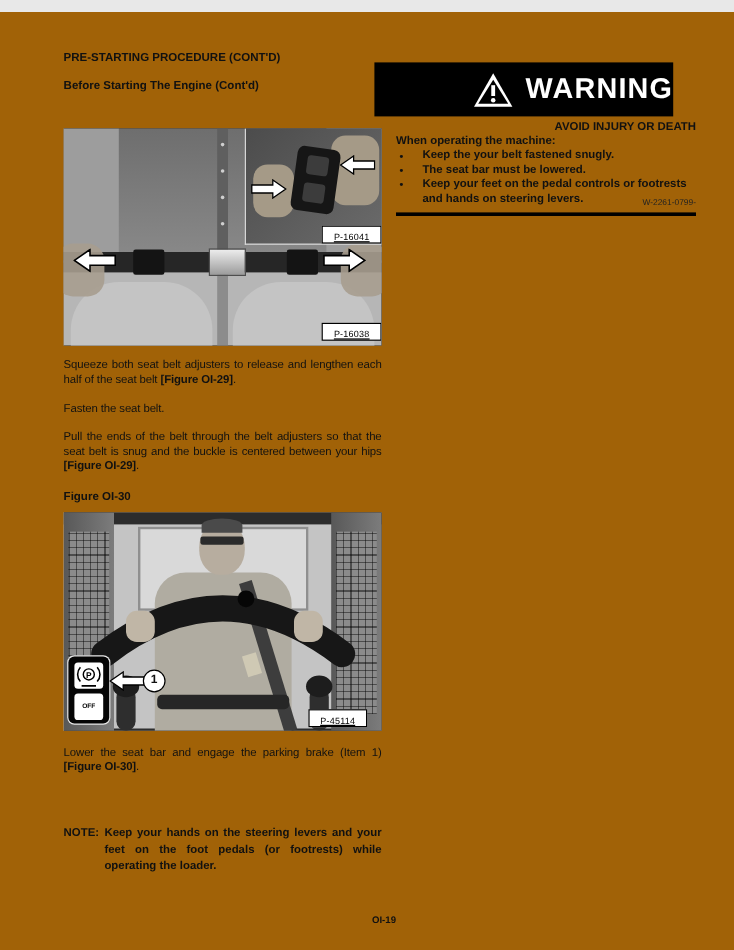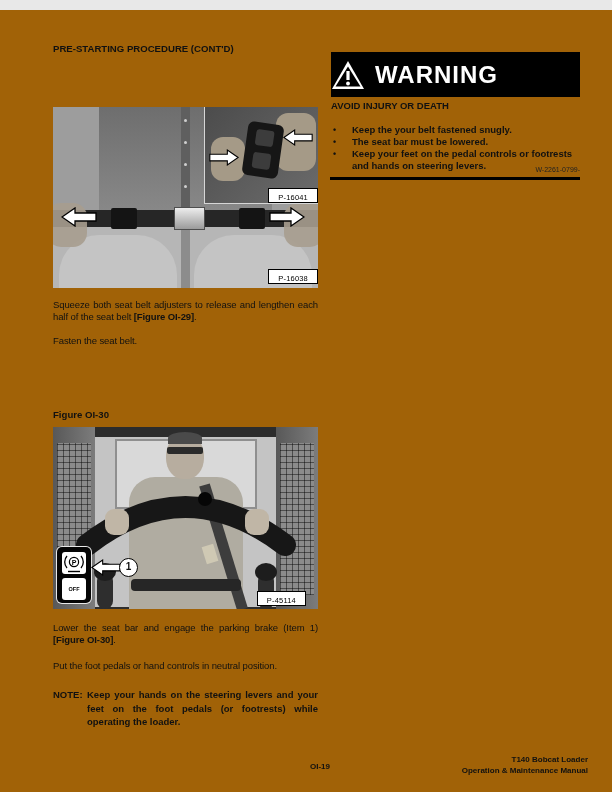--- a/index.html
+++ b/index.html
@@ -15,21 +15,21 @@
   .para b { font-weight:bold; }
   .note { position:absolute; left:53px; width:265px; font-size:9.5px; line-height:13.5px; font-weight:bold; text-align:justify; padding-left:34px; }
   .note-label { position:absolute; left:0; top:0; }
   
   .figure { position:absolute; left:53px; width:265px; background:#8f8f8f; overflow:hidden; box-shadow: inset 0 0 0 2px rgba(20,20,20,.85); }
   .fig29 { top:97px; height:181px; }
   .fig30 { top:417px; height:182px; background:#c4c4c4; }
   .photo-label {
     position:absolute; background:#fff; border:1px solid #000;
     font-size:7.5px; line-height:13px; height:15px; padding:2px 9px;
-    color:#000; letter-spacing:.2px;
+    color:#000; letter-spacing:.2px;text-decoration:underline;
   }
   
   .shirt { position:absolute; left:0; top:0; width:100%; height:112px; background:linear-gradient(180deg,#6e6e6e,#8a8a8a); }
   .shirt-side { position:absolute; top:0; width:46px; height:112px; background:#9d9d9d; }
   .placket { position:absolute; left:128px; top:0; width:9px; height:104px; background:#5f5f5f; }
   .button-dot { position:absolute; left:3px; width:3px; height:3px; border-radius:50%; background:#cfcfcf; }
   .jeans { position:absolute; left:0; top:110px; width:100%; height:71px; background:#b6b6b6; }
   .thigh { position:absolute; top:18px; width:118px; height:60px; background:#c4c4c4; border-radius:40px 40px 0 0; }
   .crease { position:absolute; left:128px; top:6px; width:9px; height:65px; background:#8c8c8c; }
   .belt { position:absolute; left:0; top:103px; width:100%; height:17px; background:#262626; }
@@ -58,40 +58,41 @@
   .lapbelt { position:absolute; left:78px; top:152px; width:110px; height:12px; background:#262626; border-radius:4px; }
   .lever { position:absolute; top:146px; width:16px; height:36px; background:#2e2e2e; border-radius:8px; }
   .lever-knob { position:absolute; top:-10px; left:-3px; width:22px; height:18px; background:#1d1d1d; border-radius:50%; }
   .hand30 { position:absolute; width:24px; height:26px; background:#c0b6a6; border-radius:9px; z-index:4; }
   .switch-panel { position:absolute; left:4px; top:120px; width:34px; height:56px; background:#050505; border-radius:5px; z-index:6; box-shadow:0 0 0 1px #e8e8e8; }
   .switch-key { position:absolute; left:5px; width:24px; height:22px; background:#fff; border-radius:3px; }
   .switch-off { font-size:5.5px; font-weight:bold; text-align:center; line-height:22px; color:#000; }
   .callout-circle { position:absolute; left:66px; top:131px; width:19px; height:19px; background:#fff; border:1.6px solid #000; border-radius:50%; font-size:10px; font-weight:bold; text-align:center; line-height:16px; z-index:6; }
   .callout-line { position:absolute; left:56px; top:139.5px; width:14px; height:2px; background:#000; z-index:5; }
   
-  .warn-banner { position:absolute; left:331px; top:42px; width:249px; height:45px; background:#000;
-    display:flex; align-items:center; justify-content:flex-start; gap:10px; }
+  .warn-banner { position:absolute; left:312px; top:42px; width:249px; height:45px; background:#000;
+    display:flex; align-items:center; justify-content:flex-end; gap:10px; }
   .warn-banner-text { color:#fff; font-size:24px; font-weight:bold; letter-spacing:1px; }
-  .warn-heading { position:absolute; left:331px; top:90px; width:249px; text-align:left; font-size:9.5px; font-weight:bold; }
+  .warn-heading { position:absolute; left:331px; top:90px; width:249px; text-align:right; font-size:9.5px; font-weight:bold; }
   .warn-intro { position:absolute; left:330px; top:101.5px; width:250px; font-size:9.5px; font-weight:bold; }
   .warn-list { position:absolute; left:330px; top:113.5px; width:250px; list-style:none; }
   .warn-list li { position:relative; padding-left:22px; font-size:9.5px; font-weight:bold; line-height:12.2px; }
   .warn-list li .dot { position:absolute; left:3px; top:0; font-size:9px; }
   .warn-code { position:absolute; left:330px; top:156px; width:250px; text-align:right; font-size:7px; color:#222; }
   .warn-rule { position:absolute; left:330px; top:167px; width:250px; height:3px; background:#000; }
   
   .footer-page { position:absolute; left:0; top:752px; width:640px; text-align:center; font-size:8px; font-weight:bold; }
   .footer-doc { position:absolute; right:24px; top:745px; text-align:right; font-size:8px; font-weight:bold; line-height:10.5px; }
 </style>
 </head>
 <body>
 
 <div class="page">
 
   <div class="h-bold" style="top:33px;">PRE-STARTING PROCEDURE (CONT'D)</div>
+  <div class="h-bold" style="top:56px;">Before Starting The Engine (Cont'd)</div>
 
   <div class="figure fig29">
     <div class="shirt">
       <div class="shirt-side" style="left:0;"></div>
       <div class="shirt-side" style="right:0;"></div>
       <div class="placket">
         <div class="button-dot" style="top:12px;"></div>
         <div class="button-dot" style="top:34px;"></div>
         <div class="button-dot" style="top:56px;"></div>
         <div class="button-dot" style="top:78px;"></div>
@@ -128,20 +129,21 @@
       <svg class="blk-arrow" style="left:78px; top:22px;" width="30" height="17" viewBox="0 0 36 20">
         <polygon points="1,10 14,1 14,6 35,6 35,14 14,14 14,19" fill="#fff" stroke="#000" stroke-width="1.3"></polygon>
       </svg>
       <div class="photo-label" style="right:0; bottom:0;">P-16041</div>
     </div>
     <div class="photo-label" style="right:0; bottom:4px;">P-16038</div>
   </div>
 
   <p class="para" style="top:289px;"><span>Squeeze both seat belt adjusters to release and lengthen each half of the seat belt </span><b>[Figure OI-29]</b><span>.</span></p>
   <p class="para" style="top:325px;">Fasten the seat belt.</p>
+  <p class="para" style="top:349px;"><span>Pull the ends of the belt through the belt adjusters so that the seat belt is snug and the buckle is centered between your hips </span><b>[Figure OI-29]</b><span>.</span></p>
 
   <div class="h-bold" style="top:399px;">Figure OI-30</div>
 
   <div class="figure fig30">
     <div class="cab-roof"></div>
     <div class="mirror"></div>
     <div class="pillar" style="left:0;"></div>
     <div class="pillar" style="right:0;"></div>
     <div class="mesh" style="left:4px;"></div>
     <div class="mesh" style="right:4px;"></div>
@@ -181,43 +183,39 @@
     </div>
     <svg class="blk-arrow" style="left:38px; top:132px; z-index:6;" width="30" height="17" viewBox="0 0 36 20">
       <polygon points="1,10 14,1 14,6 35,6 35,14 14,14 14,19" fill="#fff" stroke="#000" stroke-width="1.3"></polygon>
     </svg>
     <div class="callout-line"></div>
     <div class="callout-circle">1</div>
     <div class="photo-label" style="right:12px; bottom:3px; z-index:6;">P-45114</div>
   </div>
 
   <p class="para" style="top:612px;"><span>Lower the seat bar and engage the parking brake (Item 1) </span><b>[Figure OI-30]</b><span>.</span></p>
-  <p class="para" style="top:650px;">Put the foot pedals or hand controls in neutral position.</p>
   <div class="note" style="top:678px;">
     <span class="note-label">NOTE:</span>
     <span>Keep your hands on the steering levers and your feet on the foot pedals (or footrests) while operating the loader.</span>
   </div>
 
   <div class="warn-banner">
     <svg width="34" height="30" viewBox="0 0 34 30">
       <polygon points="17,1 33,29 1,29" fill="#fff"></polygon>
       <polygon points="17,6.5 29.5,26.5 4.5,26.5" fill="#000"></polygon>
       <rect x="15.4" y="11" width="3.2" height="9" fill="#fff"></rect>
       <circle cx="17" cy="23.5" r="1.9" fill="#fff"></circle>
     </svg>
     <span class="warn-banner-text">WARNING</span>
   </div>
   <div class="warn-heading">AVOID INJURY OR DEATH</div>
+  <div class="warn-intro">When operating the machine:</div>
   <ul class="warn-list">
     <li><span class="dot">•</span><span>Keep the your belt fastened snugly.</span></li>
     <li><span class="dot">•</span><span>The seat bar must be lowered.</span></li>
     <li><span class="dot">•</span><span>Keep your feet on the pedal controls or footrests and hands on steering levers.</span></li>
   </ul>
   <div class="warn-code">W-2261-0799-</div>
   <div class="warn-rule"></div>
 
   <div class="footer-page">OI-19</div>
-  <div class="footer-doc">
-    <div>T140 Bobcat Loader</div>
-    <div>Operation &amp; Maintenance Manual</div>
-  </div>
 
 </div>
 
 </body></html>

